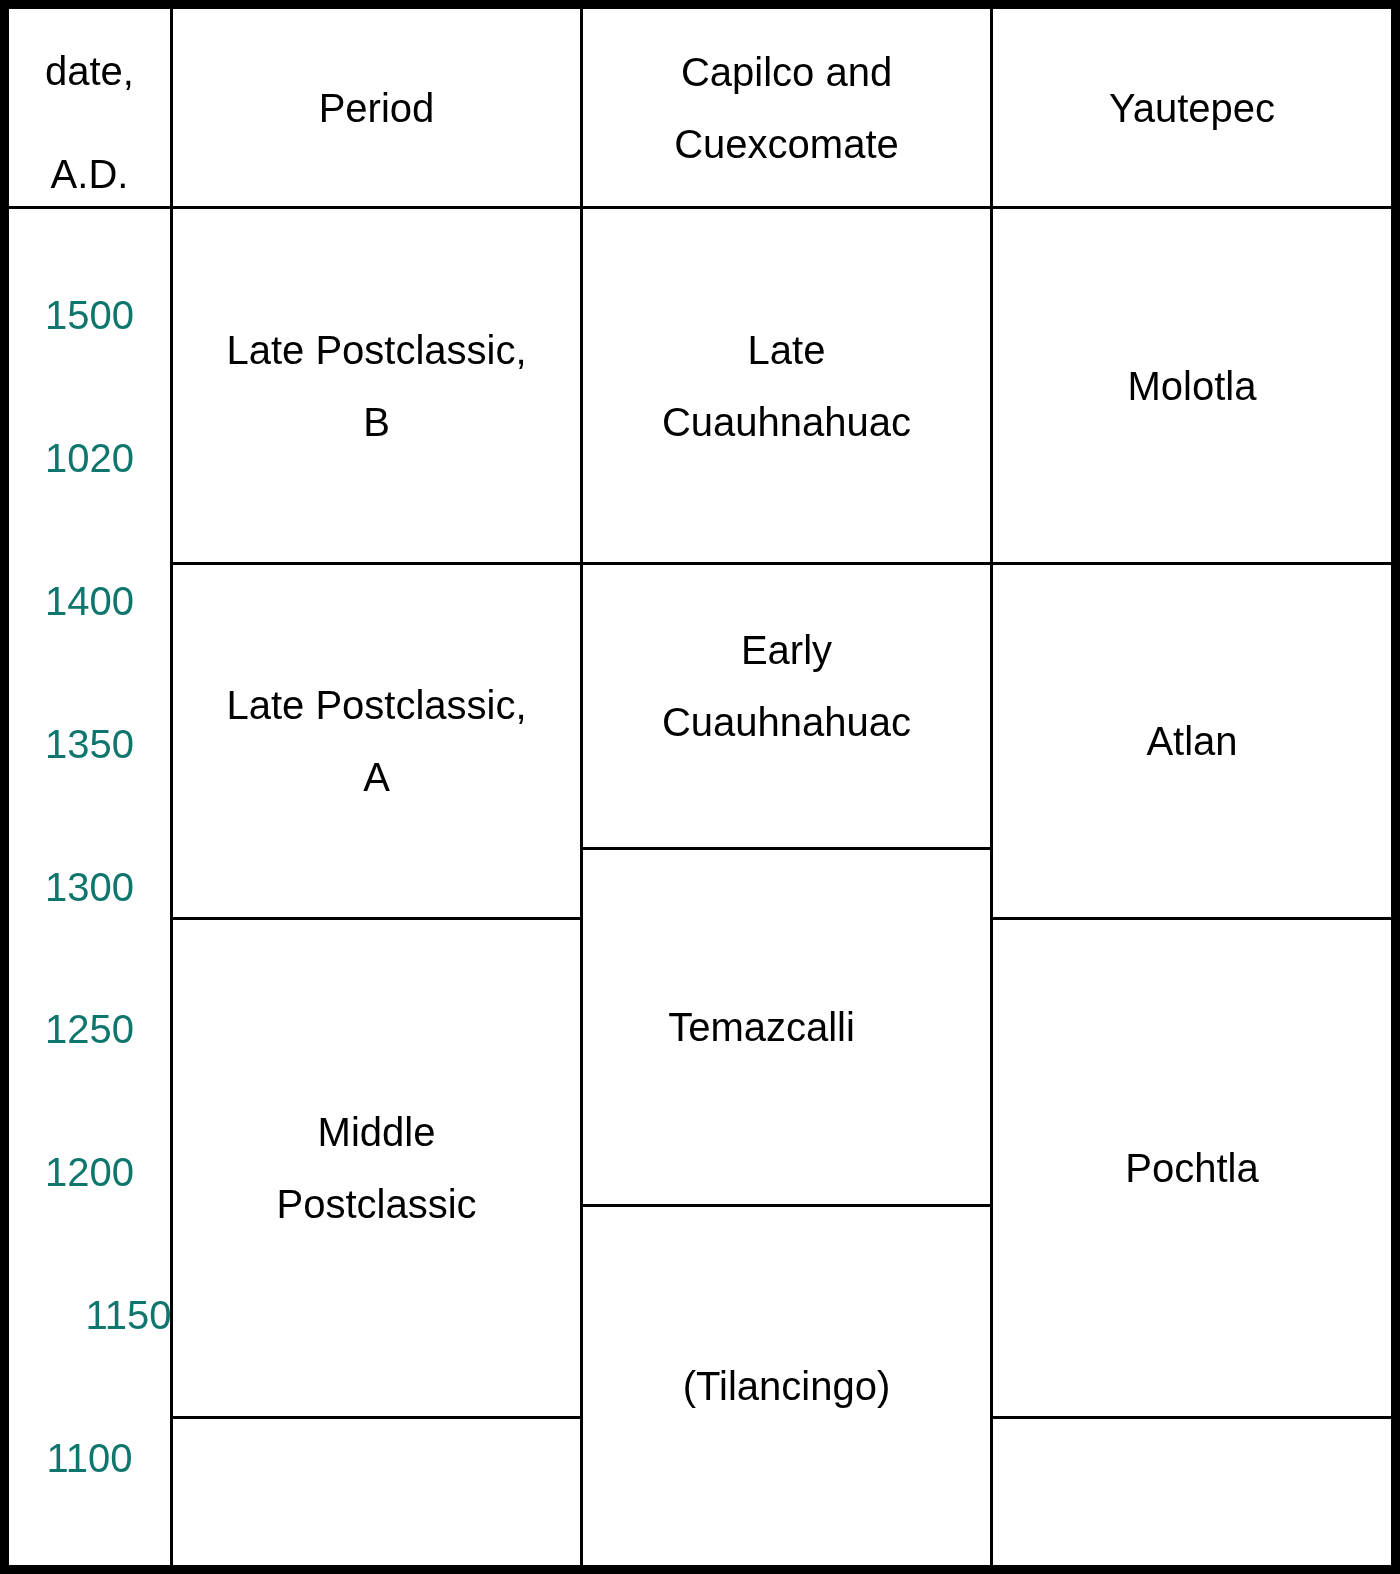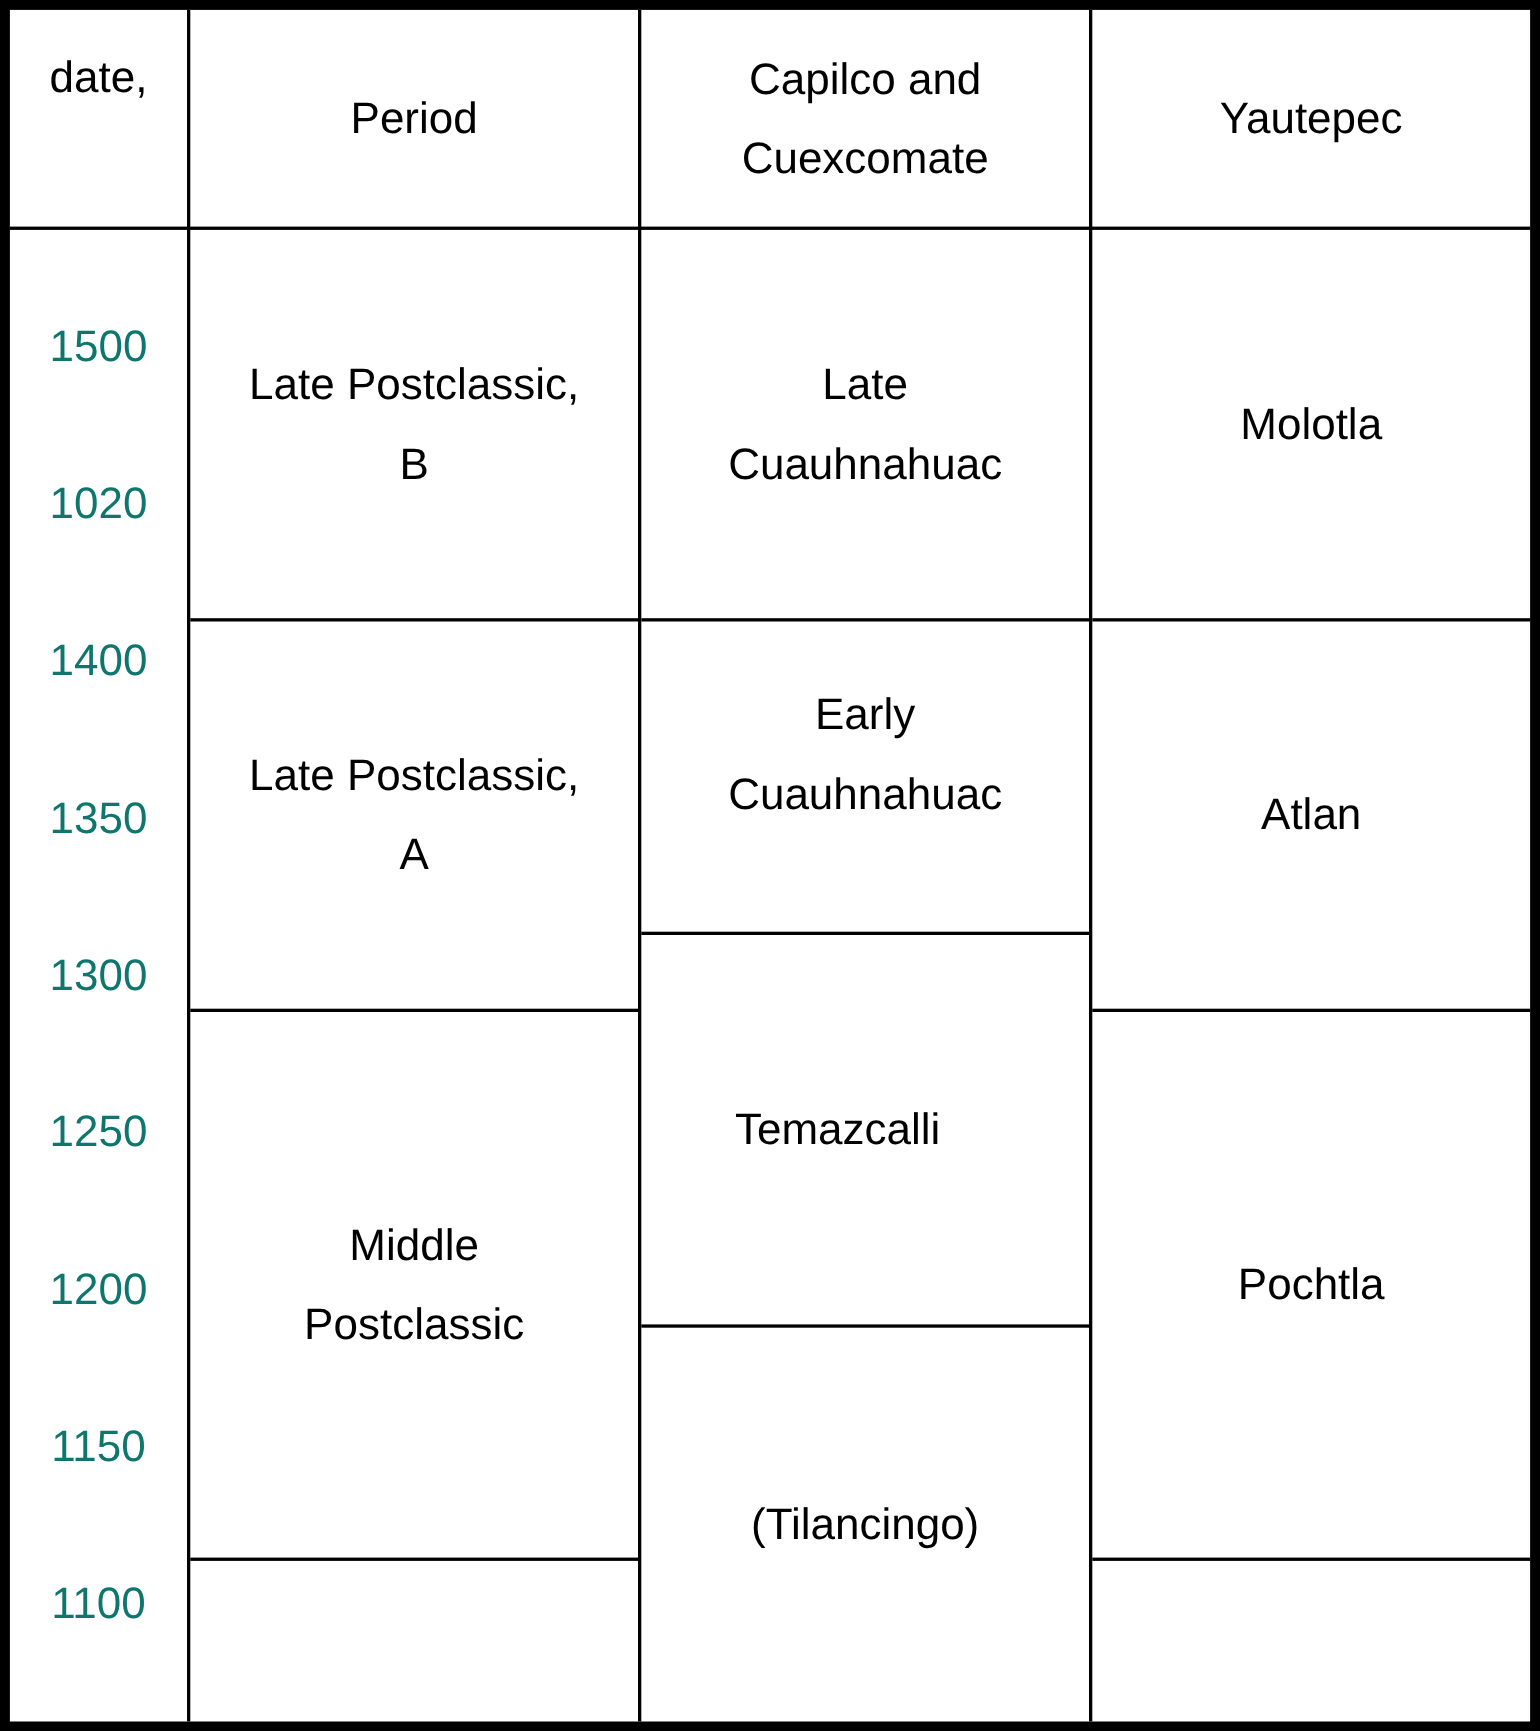--- a/index.html
+++ b/index.html
@@ -41,20 +41,21 @@
 <div class="line" style="left:583px; top:847px; width:407px; height:3px;"></div>
 <div class="line" style="left:583px; top:1204px; width:407px; height:3px;"></div>
 
 <div class="line" style="left:993px; top:562px; width:398px; height:3px;"></div>
 <div class="line" style="left:993px; top:917px; width:398px; height:3px;"></div>
 <div class="line" style="left:993px; top:1416px; width:398px; height:3px;"></div>
 
 <div class="cell hdr-date" style="left:9px; top:20px; width:161px; height:206px; align-items:flex-start;">
   <div>
     <span>date,</span>
+    <span>A.D.</span>
   </div>
 </div>
 <div class="cell" style="left:173px; top:9px; width:407px; height:197px;">
   <span>Period</span>
 </div>
 <div class="cell" style="left:583px; top:9px; width:407px; height:197px;">
   <div>
     <span>Capilco and</span>
     <span>Cuexcomate</span>
   </div>
@@ -63,21 +64,21 @@
   <span>Yautepec</span>
 </div>
 
 <div class="datecell" style="top:285px;">1500</div>
 <div class="datecell" style="top:428px;">1020</div>
 <div class="datecell" style="top:571px;">1400</div>
 <div class="datecell" style="top:714px;">1350</div>
 <div class="datecell" style="top:857px;">1300</div>
 <div class="datecell" style="top:999px;">1250</div>
 <div class="datecell" style="top:1142px;">1200</div>
-<div class="datecell" style="top:1285px;">1150</div>
+<div class="datecell" style="top:1285px;padding-left:39px;">1150</div>
 <div class="datecell" style="top:1428px;">1100</div>
 
 <div class="cell" style="left:173px; top:209px; width:407px; height:353px;">
   <div>
     <span>Late Postclassic,</span>
     <span>B</span>
   </div>
 </div>
 <div class="cell" style="left:173px; top:565px; width:407px; height:352px;">
   <div>

